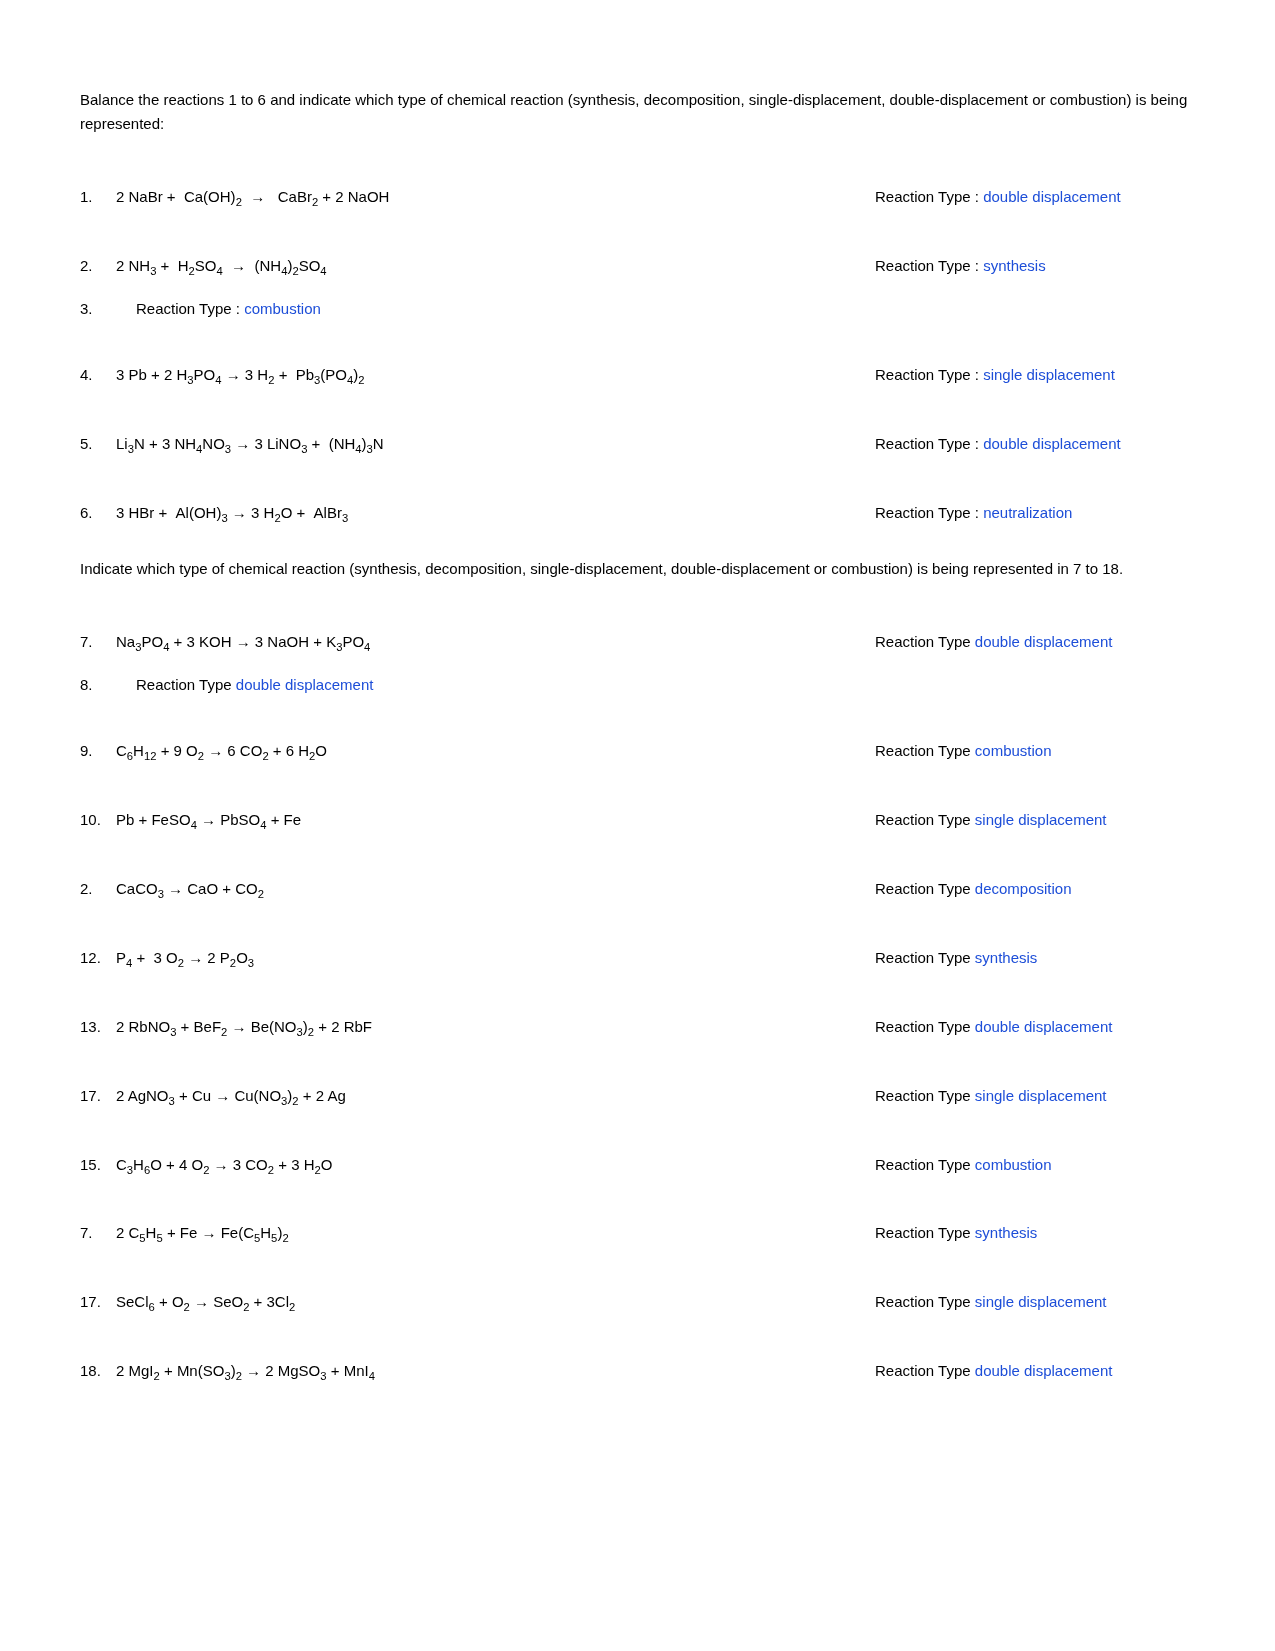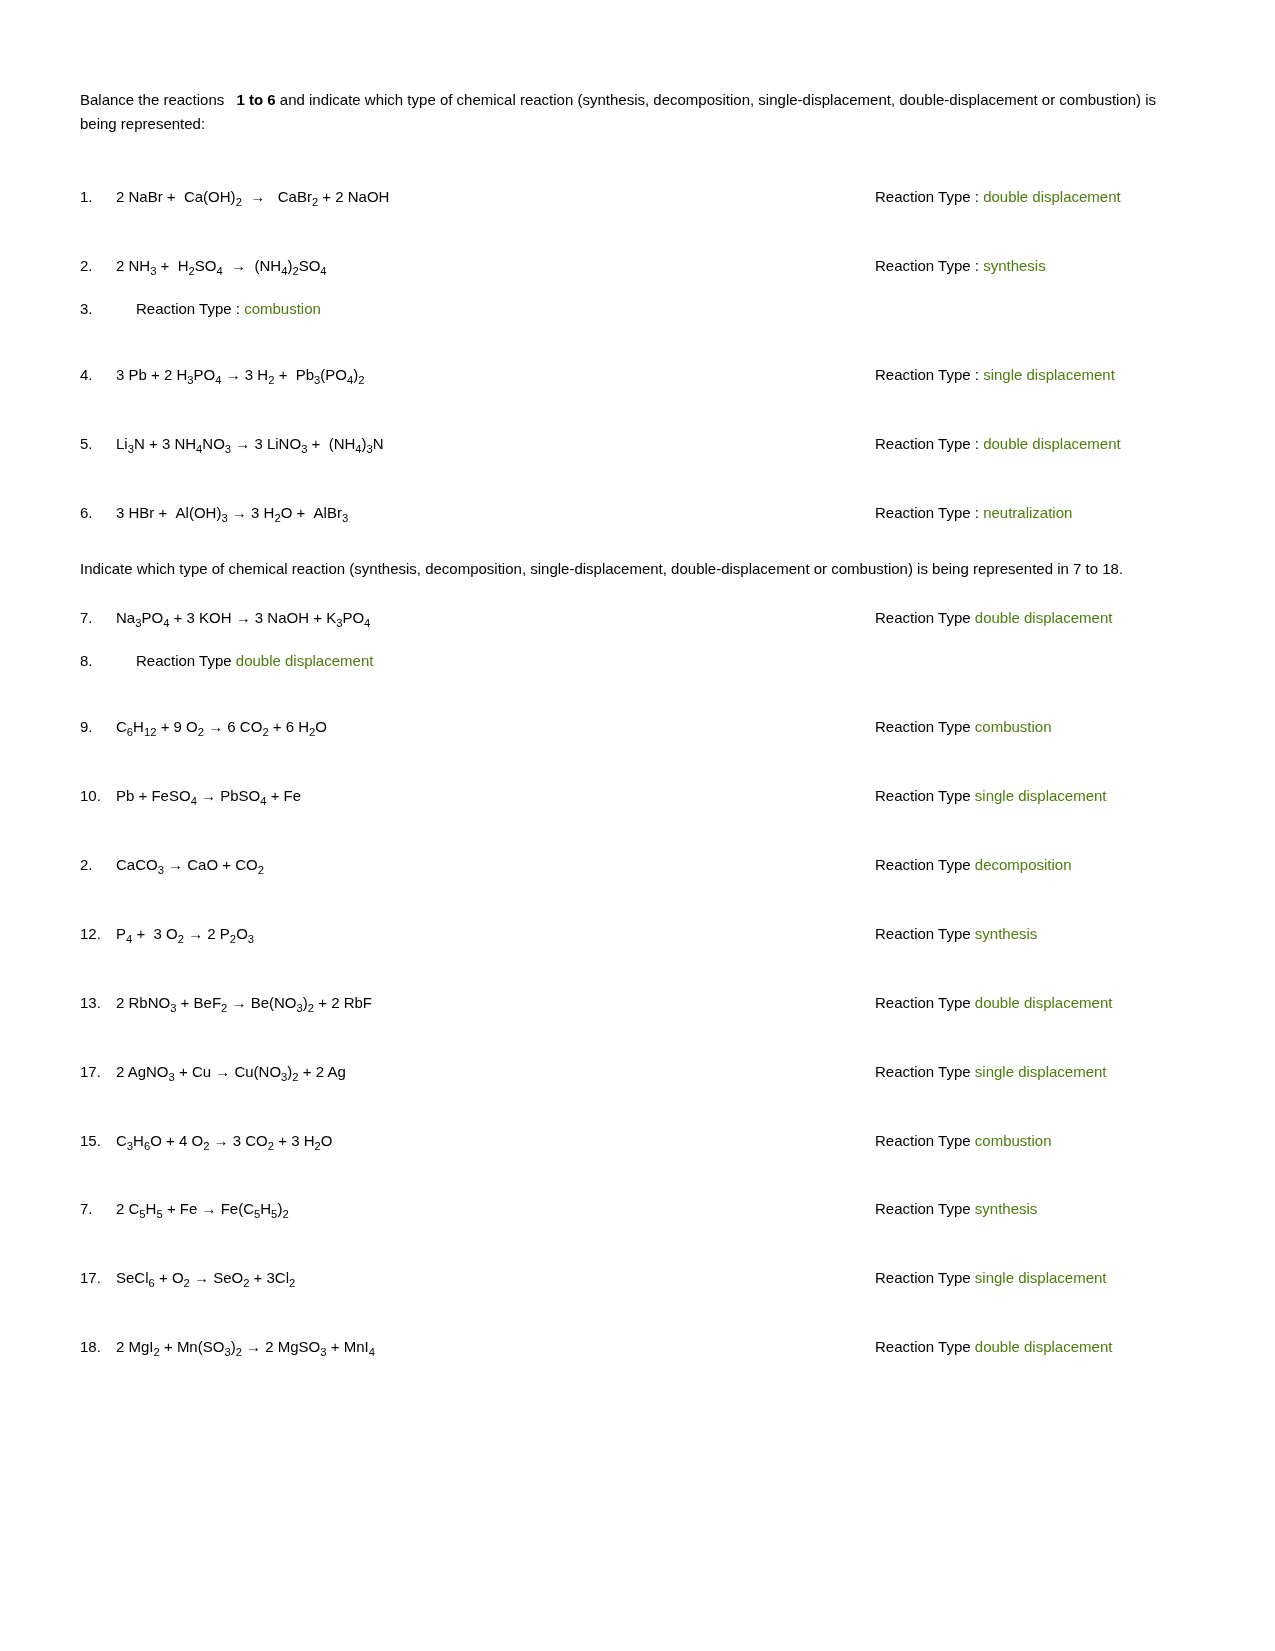--- a/index.html
+++ b/index.html
@@ -56,35 +56,35 @@
     }
 
     .reaction-type-label {
       min-width: 340px;
       font-size: 15px;
       text-align: left;
       padding-left: 20px;
     }
 
     .type-red {
-      color: #4d7c0f;
+      color: #1d4ed8;
     }
 
     .section2-intro {
+      margin-bottom: 24px;
       line-height: 1.6;
       font-size: 15px;
     }
 
     sub {
       font-size: 0.75em;
     }
 
     .bold {
-      font-weight: bold;
-      margin-left: 8px;
+      font-weight: normal;
     }
   </style>
 </head>
 <body>
 
 <div class="page-title"></div>
 
 <div class="intro-text">
   Balance the reactions <span class="bold">1 to 6</span> and indicate which type of chemical reaction (synthesis, decomposition, single-displacement, double-displacement or combustion) is being represented:
 </div>

